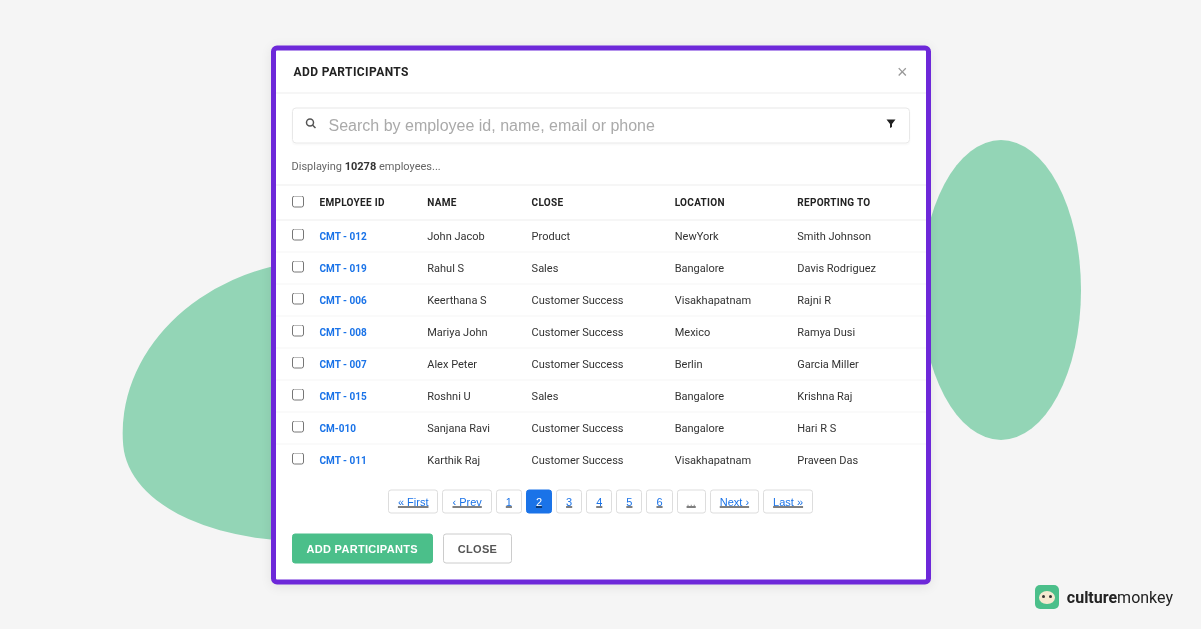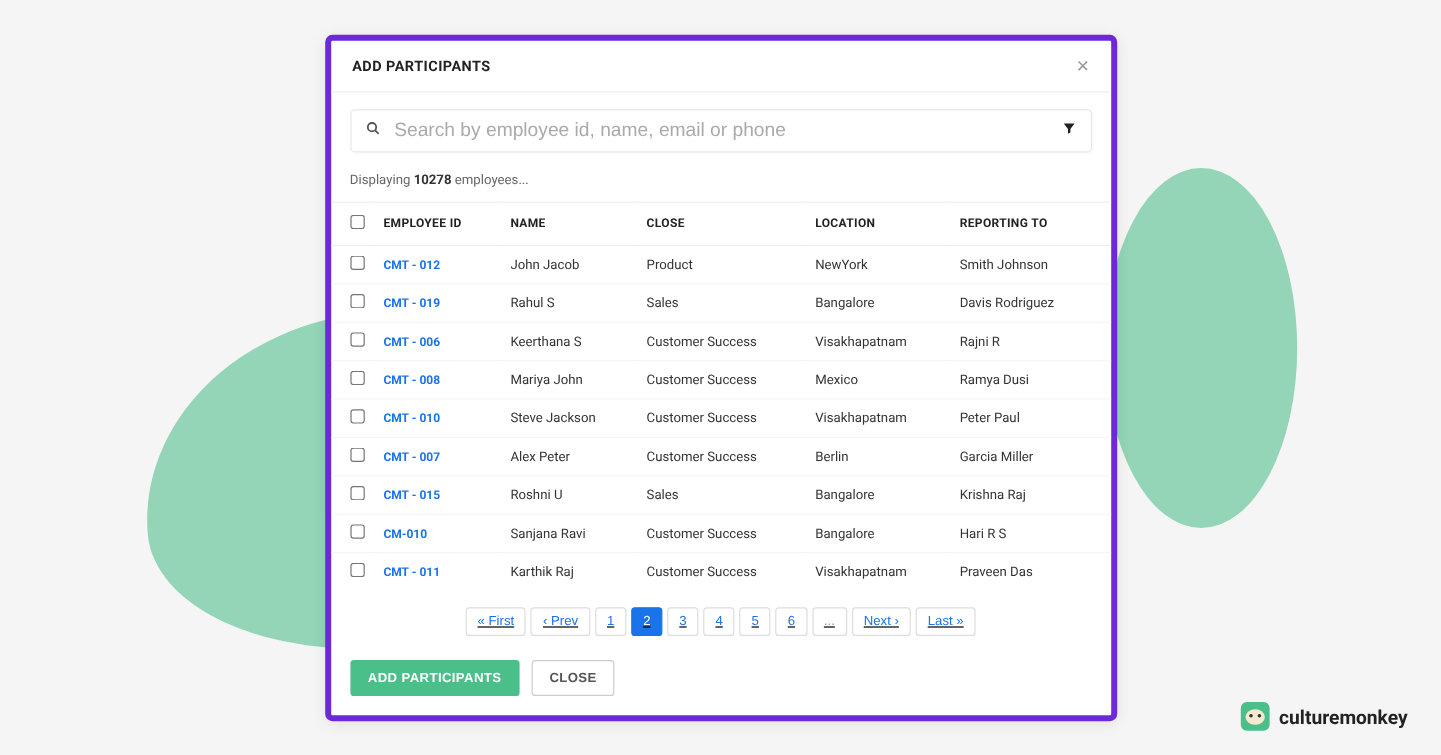--- a/index.html
+++ b/index.html
@@ -222,21 +222,21 @@
     border-radius: 50%;
     top: 4px;
   }
   .brand-logo .face::before { left: 3px; }
   .brand-logo .face::after { right: 3px; }
   .brand-text {
     font-size: 16px;
     color: #222;
   }
   .brand-text .light { font-weight: 700; }
-  .brand-text .bold { font-weight: 700; }
+  .brand-text .bold { font-weight: 400; }
 </style>
 </head>
 <body>
 
 <div class="bg-blob blob-left"></div>
 <div class="bg-blob blob-right"></div>
 
 <div class="modal">
 
   <div class="modal-header">
@@ -304,28 +304,20 @@
         <tr>
           <td><input type="checkbox" style=""></td>
           <td><span class="emp-id">CMT - 008</span></td>
           <td>Mariya John</td>
           <td>Customer Success</td>
           <td>Mexico</td>
           <td>Ramya Dusi</td>
         </tr>
         <tr>
           <td><input type="checkbox" style=""></td>
-          <td><span class="emp-id">CMT - 010</span></td>
-          <td>Steve Jackson</td>
-          <td>Customer Success</td>
-          <td>Visakhapatnam</td>
-          <td>Peter Paul</td>
-        </tr>
-        <tr>
-          <td><input type="checkbox" style=""></td>
           <td><span class="emp-id">CMT - 007</span></td>
           <td>Alex Peter</td>
           <td>Customer Success</td>
           <td>Berlin</td>
           <td>Garcia Miller</td>
         </tr>
         <tr>
           <td><input type="checkbox" style=""></td>
           <td><span class="emp-id">CMT - 015</span></td>
           <td>Roshni U</td>

